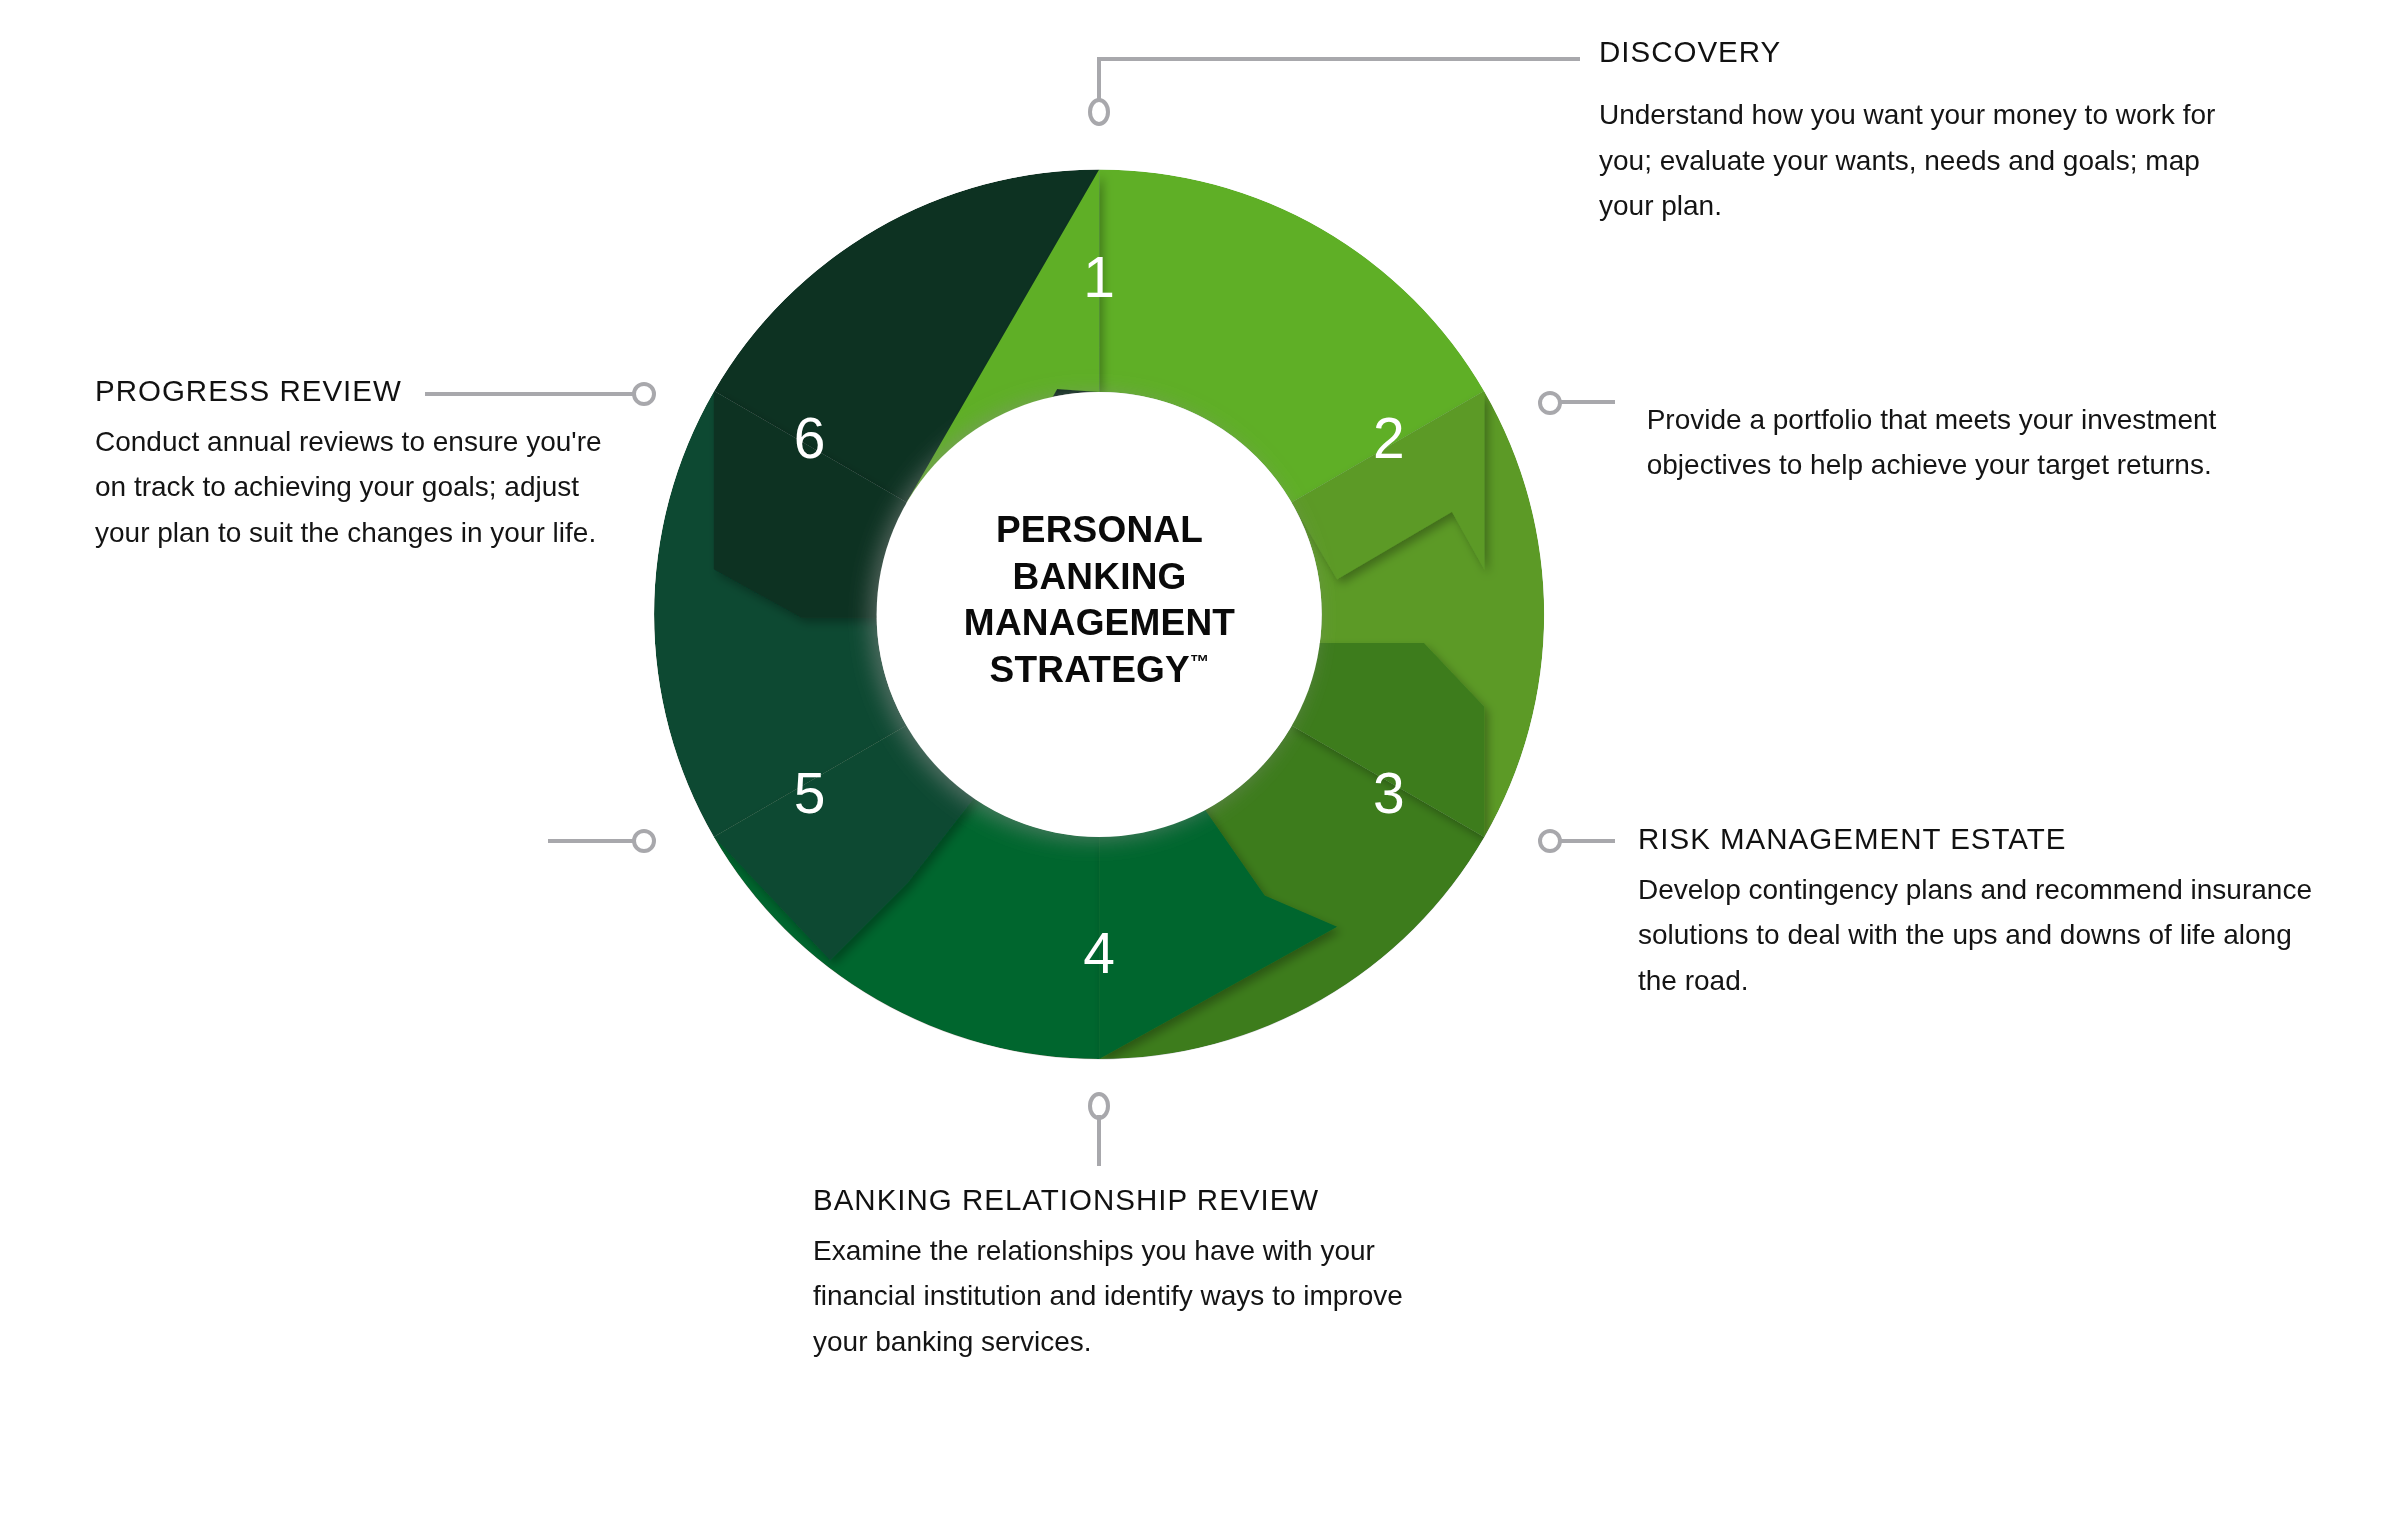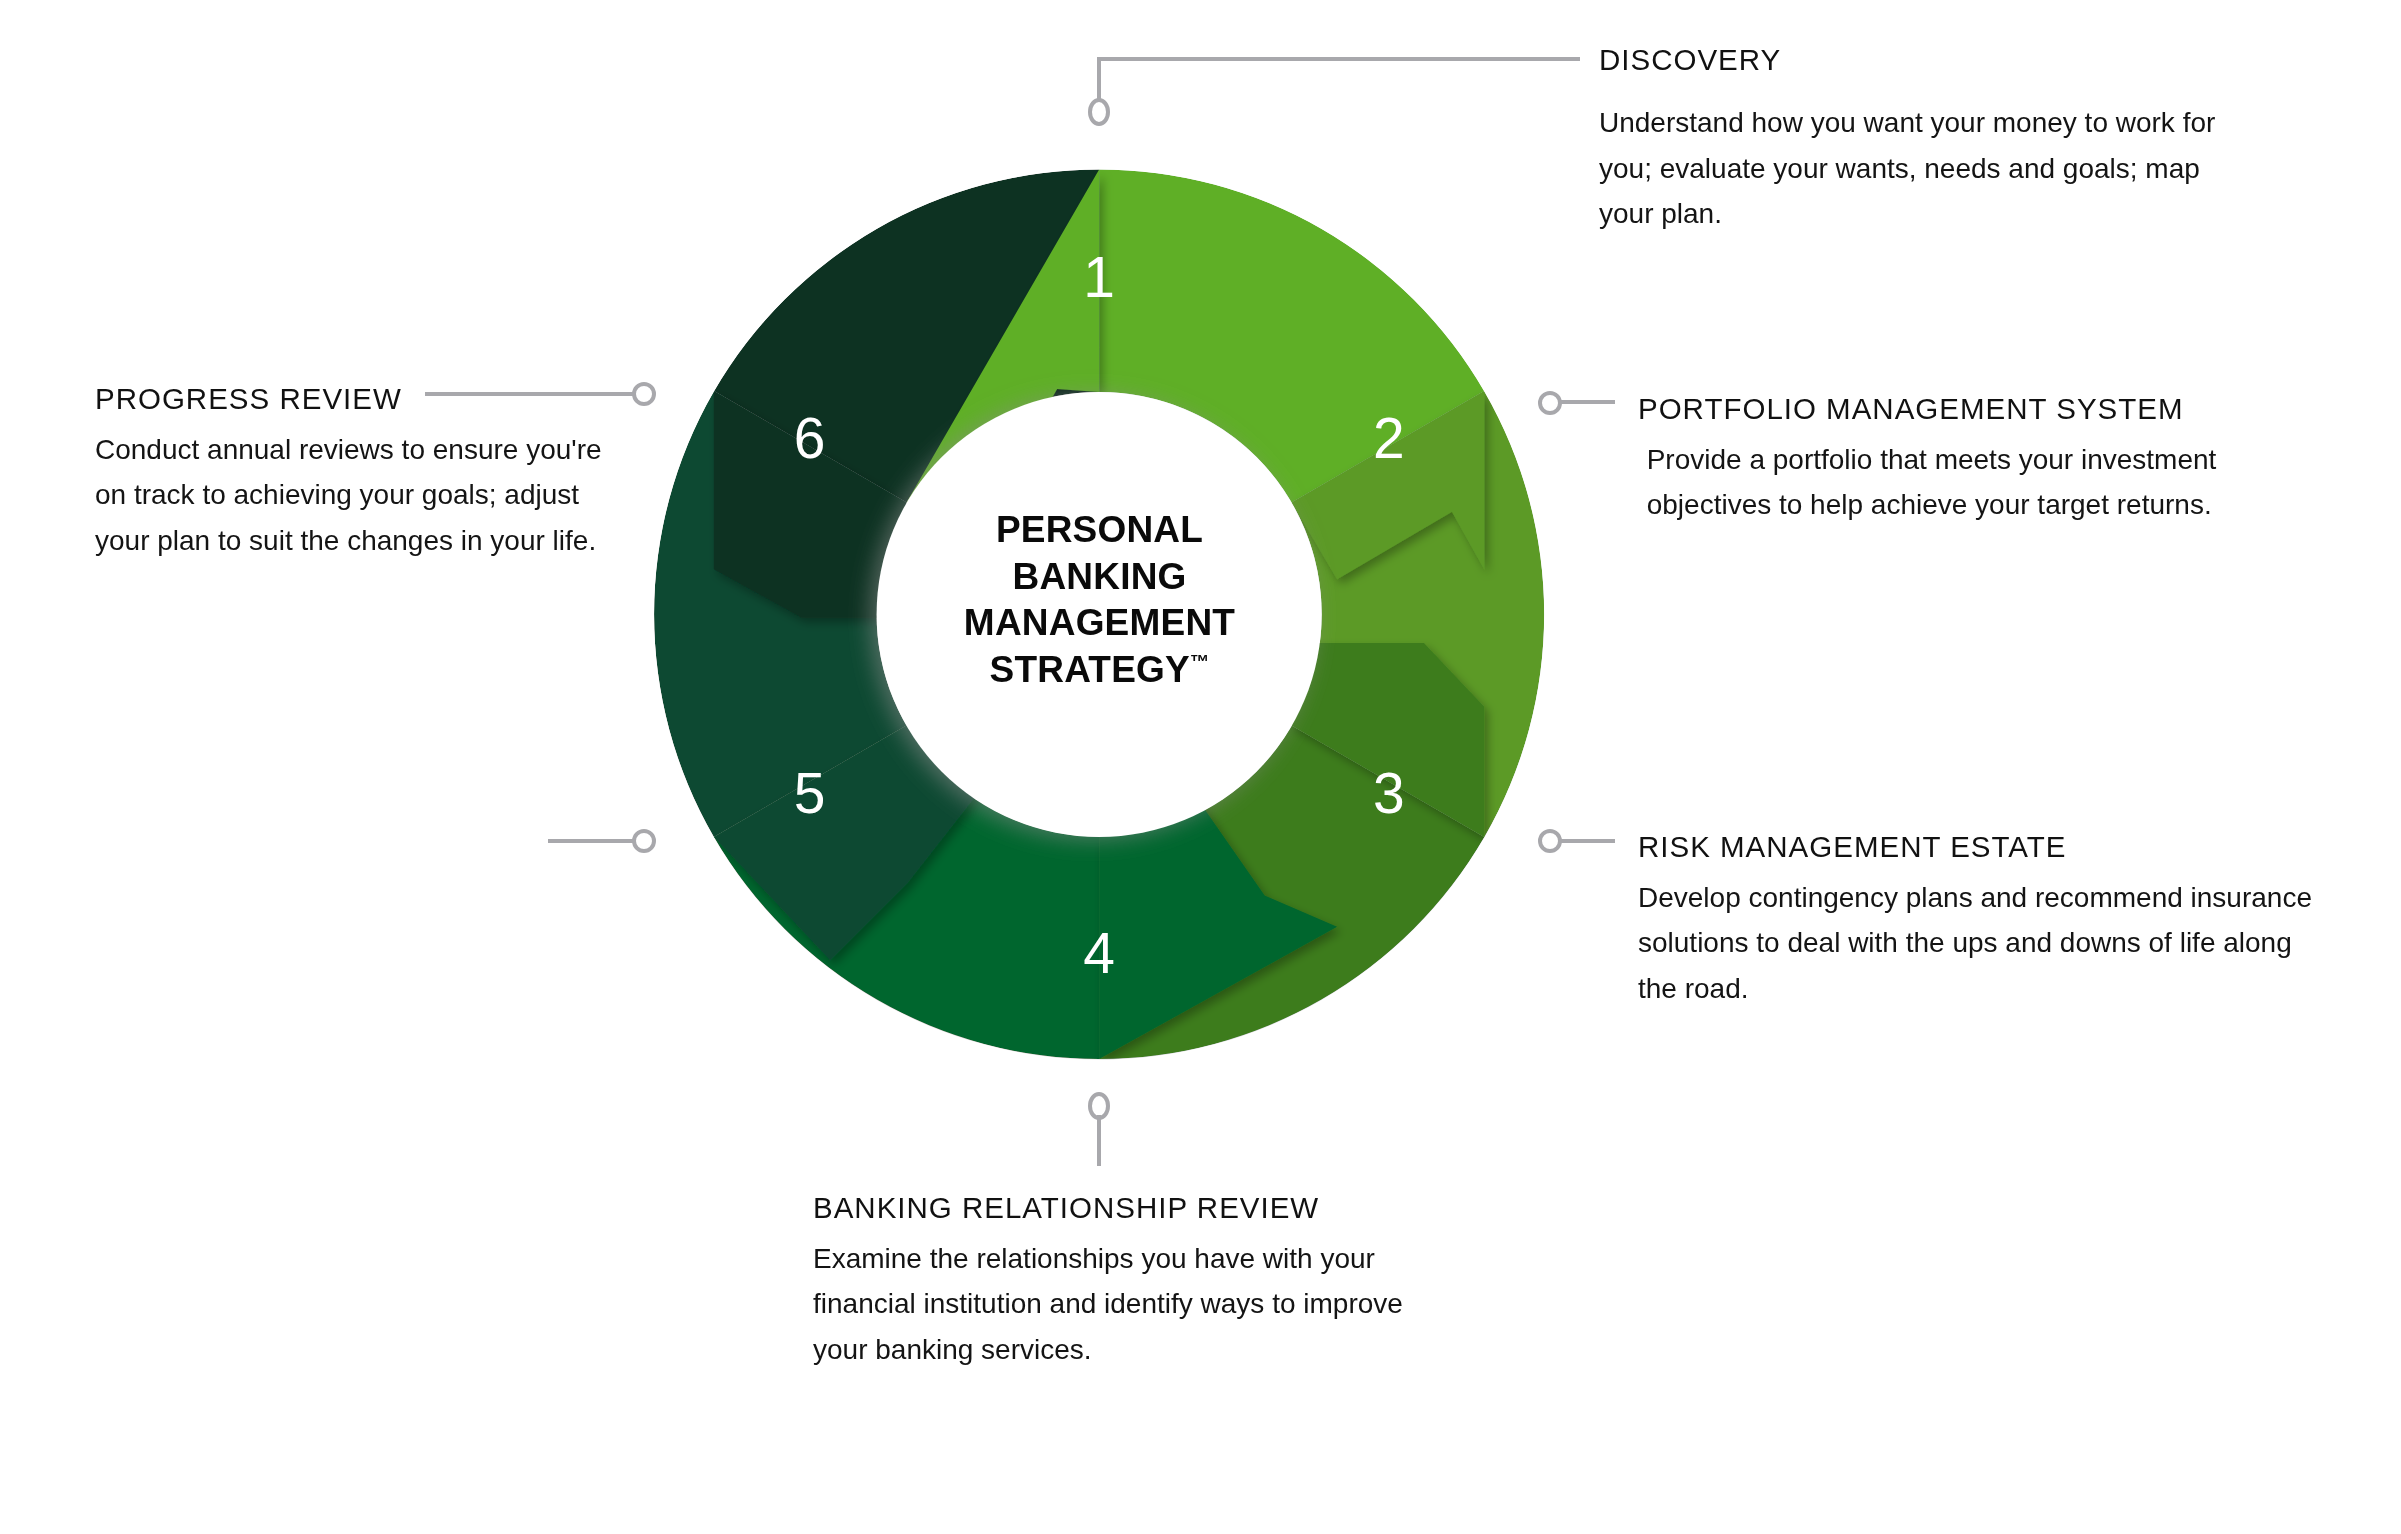--- a/index.html
+++ b/index.html
@@ -64,21 +64,20 @@
     position: absolute;
   }
   .callout .c-title {
     font-family: "Liberation Sans", sans-serif;
     font-size: 29.5px;
     font-weight: 400;
     letter-spacing: 1px;
     color: #111111;
     white-space: nowrap;
     line-height: 1.1;
-    margin-top: 8px;
   }
   .callout .c-body {
     font-family: "Liberation Sans", sans-serif;
     font-size: 28px;
     font-weight: 400;
     color: #141414;
     line-height: 1.62;
     margin-top: 11.6px;
   }
   .callout.align-right .c-title,
@@ -191,21 +190,20 @@
 
   <div class="conn-dot" style="left:632px; top:382px; width:24px; height:24px;"></div>
   <div class="conn-line-h" style="left:425px; top:392px; width:210px;"></div>
 
   <div class="callout align-right" style="left:1599px; top:36px; width:724px;">
     <div class="c-title">DISCOVERY</div>
     <div class="c-body" style="width:632px;margin-top:24px;">Understand how you want your money to work for you; evaluate your wants, needs and goals; map your plan.</div>
   </div>
 
   <div class="callout align-right" style="left:1638px; top:385px; width:753px;">
-    <div class="c-title">PORTFOLIO MANAGEMENT SYSTEM</div>
     <div class="c-body" style="width:608px; margin-left:8.7px;">Provide a portfolio that meets your investment objectives to help achieve your target returns.</div>
   </div>
 
   <div class="callout align-right" style="left:1638px; top:823px; width:753px;">
     <div class="c-title">RISK MANAGEMENT ESTATE</div>
     <div class="c-body" style="width:686px;">Develop contingency plans and recommend insurance solutions to deal with the ups and downs of life along the road.</div>
   </div>
 
   <div class="callout" style="left:813px; top:1184px; width:724px;">
     <div class="c-title">BANKING RELATIONSHIP REVIEW</div>

